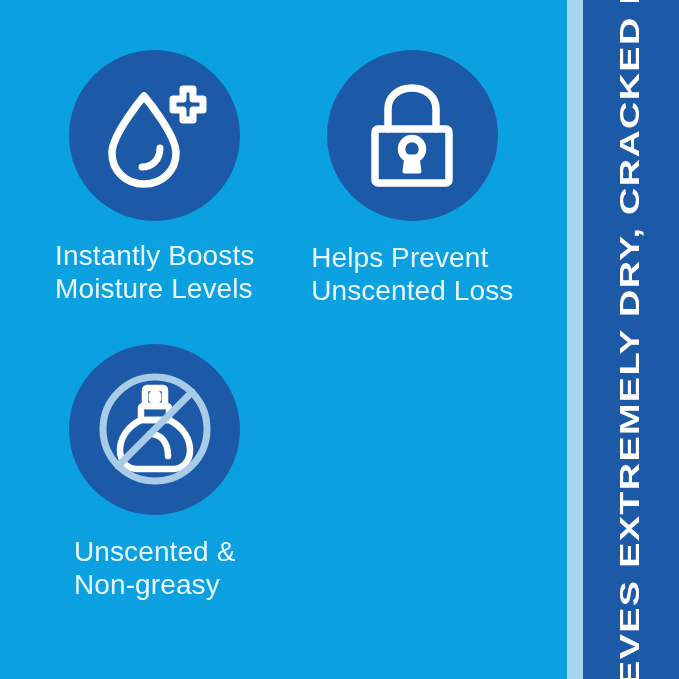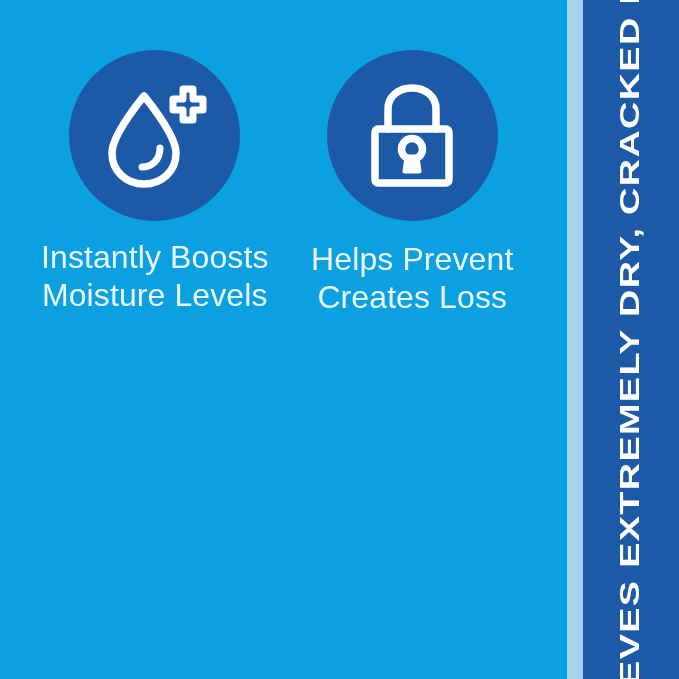--- a/index.html
+++ b/index.html
@@ -46,23 +46,23 @@
     border-radius: 50%;
     background: #1c5aa8;
     display: flex;
     align-items: center;
     justify-content: center;
     flex: none;
   }
   .feature-label {
     margin-top: 18px;
     color: #eaf6fd;
-    font-size: 32px;
+    font-size: 28px;
     line-height: 1.18;
-    text-align: center;
+    text-align: left;
     letter-spacing: 0.1px;
     white-space: pre-line;
   }
   .feature-row2 .feature-label {
     margin-top: 20px;
   }
 
   
   .pale-strip {
     position: absolute;
@@ -125,23 +125,44 @@
         <span>
           <svg width="92" height="106" viewBox="0 0 92 106" fill="none" stroke="#ffffff" stroke-width="7.5" stroke-linecap="round" stroke-linejoin="round">
             <path d="M22 46 L22 26 C22 13 33 5 46 5 C59 5 70 13 70 26 L70 46"></path>
             <rect x="9" y="46" width="74" height="54" rx="3"></rect>
             <circle cx="46" cy="66" r="10.5"></circle>
             <path d="M41 74 L39 88 L53 88 L51 74 Z" fill="#ffffff" stroke-width="5"></path>
           </svg>
         </span>
       </div>
       <div class="feature-label">Helps Prevent
-Creates Loss</div>
+Unscented Loss</div>
     </div>
 
+    <div class="feature feature-row2">
+      <div class="icon-circle">
+        <span>
+          <svg width="118" height="118" viewBox="0 0 118 118" fill="none" stroke-linecap="round" stroke-linejoin="round">
+            <g stroke="#ffffff" stroke-width="6.5" fill="none">
+              <rect x="49" y="18" width="20" height="18" rx="2"></rect>
+              <rect x="56" y="24" width="6" height="6" rx="1"></rect>
+              <rect x="45" y="36" width="28" height="14" rx="2"></rect>
+              <path d="M45 50 C30 57 24 70 24 80 C24 91 31 99 41 99 L77 99 C87 99 94 91 94 80 C94 70 88 57 73 50 Z"></path>
+              <path d="M72 86 C72 72 65 64 54 64"></path>
+            </g>
+            <g stroke="#a8cce8" stroke-width="7" fill="none">
+              <circle cx="59" cy="59" r="52"></circle>
+              <line x1="22" y1="96" x2="96" y2="22"></line>
+            </g>
+          </svg>
+        </span>
+      </div>
+      <div class="feature-label">Unscented &amp;
+Non-greasy</div>
+    </div>
 
   </div>
 
   <div class="pale-strip"></div>
 
   <div class="banner">
     <div class="banner-text">RELIEVES EXTREMELY DRY, CRACKED FEET</div>
   </div>
 
 </div>

